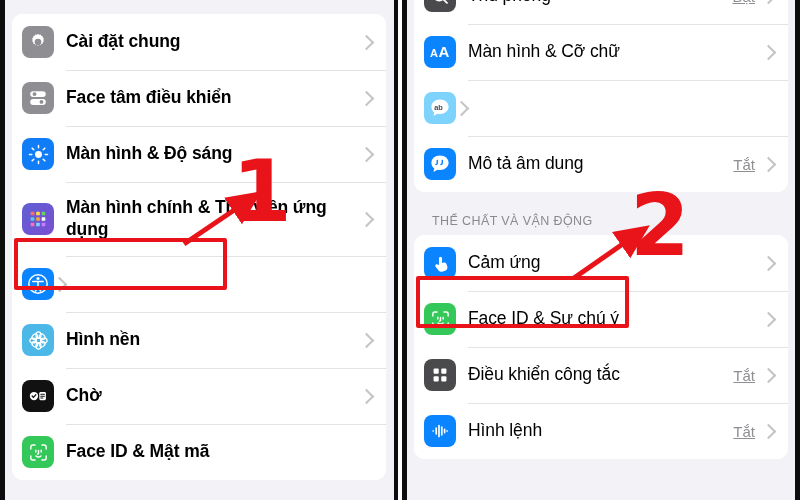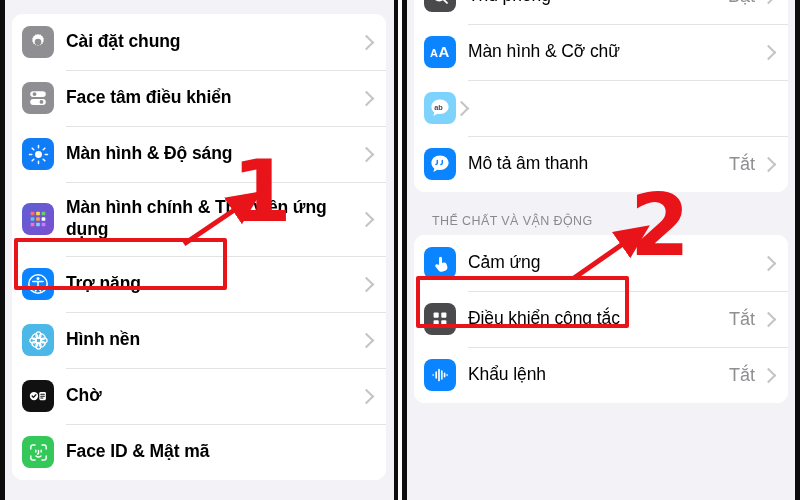--- a/index.html
+++ b/index.html
@@ -33,21 +33,21 @@
     background:#ffffff;
   }
   .row.tall{height:74px;}
   .row + .row::before{
     content:"";position:absolute;left:54px;right:0;top:0;height:1px;background:#e3e3e6;
   }
   .row-label{
     flex:1;font-size:17.5px;color:#000;letter-spacing:-0.1px;line-height:1.25;
     padding-left:12px;
   }
-  .row-value{font-size:18px;color:#8e8e93;padding-right:8px;white-space:nowrap;}
+  .row-value{font-size:15px;color:#8e8e93;padding-right:8px;white-space:nowrap;text-decoration:underline;}
   .chev{
     width:9px;height:9px;border-right:2px solid #c4c4c6;border-top:2px solid #c4c4c6;
     transform:rotate(45deg);flex:0 0 auto;margin-right:2px;
   }
 
   .section-header{
     font-size:12.5px;color:#8a8a8e;letter-spacing:0.4px;
     padding:22px 0 7px 18px;text-transform:uppercase;
   }
 
@@ -137,21 +137,20 @@
         </div>
 
         <div class="row">
           <span class="ico" style="background:#0a84ff">
             <svg width="24" height="24" viewBox="0 0 24 24">
               <circle cx="12" cy="12" r="9.2" fill="none" stroke="#fff" stroke-width="1.5"></circle>
               <circle cx="12" cy="6.6" r="1.5" fill="#fff"></circle>
               <path d="M6.8 9.4h10.4M12 9.8v5M12 14.8l-2.6 4.2M12 14.8l2.6 4.2" stroke="#fff" stroke-width="1.5" stroke-linecap="round" fill="none"></path>
             </svg>
           </span>
-          <span class="row-label">Trợ năng</span>
           <span class="chev"></span>
         </div>
 
         <div class="row">
           <span class="ico" style="background:#4bb8e8">
             <svg width="23" height="23" viewBox="0 0 24 24" fill="none" stroke="#fff" stroke-width="1.3">
               <circle cx="12" cy="12" r="3"></circle>
               <g>
                 <ellipse cx="12" cy="6.4" rx="2.6" ry="3.4"></ellipse>
                 <ellipse cx="12" cy="17.6" rx="2.6" ry="3.4"></ellipse>
@@ -242,40 +241,51 @@
           <span class="chev"></span>
         </div>
 
         <div class="row">
           <span class="ico" style="background:#0a84ff">
             <svg width="24" height="24" viewBox="0 0 24 24">
               <path d="M12 3.6c5 0 8.6 3.2 8.6 7.2 0 4-3.6 7.2-8.6 7.2-.9 0-1.8-.1-2.6-.3l-4 2.2.9-3.3C4.6 15.3 3.4 13.2 3.4 10.8 3.4 6.8 7 3.6 12 3.6z" fill="#fff"></path>
               <path d="M9.3 8.6v2.4c0 .8-.7 1.4-1.4 1.4M14.3 8.6v2.4c0 .8-.7 1.4-1.4 1.4" stroke="#0a84ff" stroke-width="1.5" fill="none" stroke-linecap="round"></path>
             </svg>
           </span>
-          <span class="row-label">Mô tả âm thanh</span>
+          <span class="row-label">Mô tả âm dung</span>
           <span class="row-value">Tắt</span>
           <span class="chev"></span>
         </div>
       </div>
 
       <div class="section-header">THỂ CHẤT VÀ VẬN ĐỘNG</div>
 
       <div class="group">
 
         <div class="row">
           <span class="ico" style="background:#0a84ff">
             <svg width="23" height="23" viewBox="0 0 24 24">
               <path d="M10.4 13.4V6.6a1.6 1.6 0 113.2 0v4.9l1.1-.4c1.5-.5 3.1.2 3.6 1.7l.8 2.4c.5 1.6-.2 3.3-1.7 4l-2.1 1c-1.9.9-4.2.4-5.5-1.2l-2.9-3.5c-.6-.8-.5-1.9.3-2.5.7-.5 1.7-.4 2.3.2z" fill="#fff"></path>
             </svg>
           </span>
           <span class="row-label">Cảm ứng</span>
           <span class="chev"></span>
         </div>
 
+        <div class="row">
+          <span class="ico" style="background:#34c759">
+            <svg width="23" height="23" viewBox="0 0 24 24" fill="none" stroke="#fff" stroke-width="1.5" stroke-linecap="round">
+              <path d="M4 8.4V6.2A2 2 0 016 4.2h2.4M15.6 4.2H18a2 2 0 012 2v2.2M20 15.6v2.2a2 2 0 01-2 2h-2.4M8.4 19.8H6a2 2 0 01-2-2v-2.2"></path>
+              <path d="M9.2 9.6v1.8M14.8 9.6v1.8M12 9.8v3.4l-1 .6"></path>
+              <path d="M9.4 15.6c1.5 1.3 3.7 1.3 5.2 0"></path>
+            </svg>
+          </span>
+          <span class="row-label">Face ID &amp; Sự chú ý</span>
+          <span class="chev"></span>
+        </div>
 
         <div class="row">
           <span class="ico" style="background:#4a4a4c">
             <svg width="22" height="22" viewBox="0 0 24 24">
               <rect x="5" y="5" width="5.6" height="5.6" rx="1.1" fill="#fff"></rect>
               <rect x="13.4" y="5" width="5.6" height="5.6" rx="1.1" fill="#fff"></rect>
               <rect x="5" y="13.4" width="5.6" height="5.6" rx="1.1" fill="#fff"></rect>
               <rect x="13.4" y="13.4" width="5.6" height="5.6" rx="1.1" fill="#fff"></rect>
             </svg>
           </span>
@@ -285,21 +295,21 @@
         </div>
 
         <div class="row">
           <span class="ico" style="background:#0a84ff">
             <svg width="24" height="24" viewBox="0 0 24 24" stroke="#fff" stroke-width="1.7" stroke-linecap="round">
               <path d="M8.2 9.2v5.6M11 6.6v10.8M13.8 8.2v7.6M16.6 10.4v3.2"></path>
               <path d="M4.6 10.8l1.8 1.2-1.8 1.2z" fill="#fff" stroke="none"></path>
               <path d="M19.6 10.8l-1.8 1.2 1.8 1.2z" fill="#fff" stroke="none"></path>
             </svg>
           </span>
-          <span class="row-label">Khẩu lệnh</span>
+          <span class="row-label">Hình lệnh</span>
           <span class="row-value">Tắt</span>
           <span class="chev"></span>
         </div>
 
       </div>
     </div>
   </div>
 
   <div class="anno rbox" style="left:14px;top:238px;width:205px;height:44px;"></div>
 

